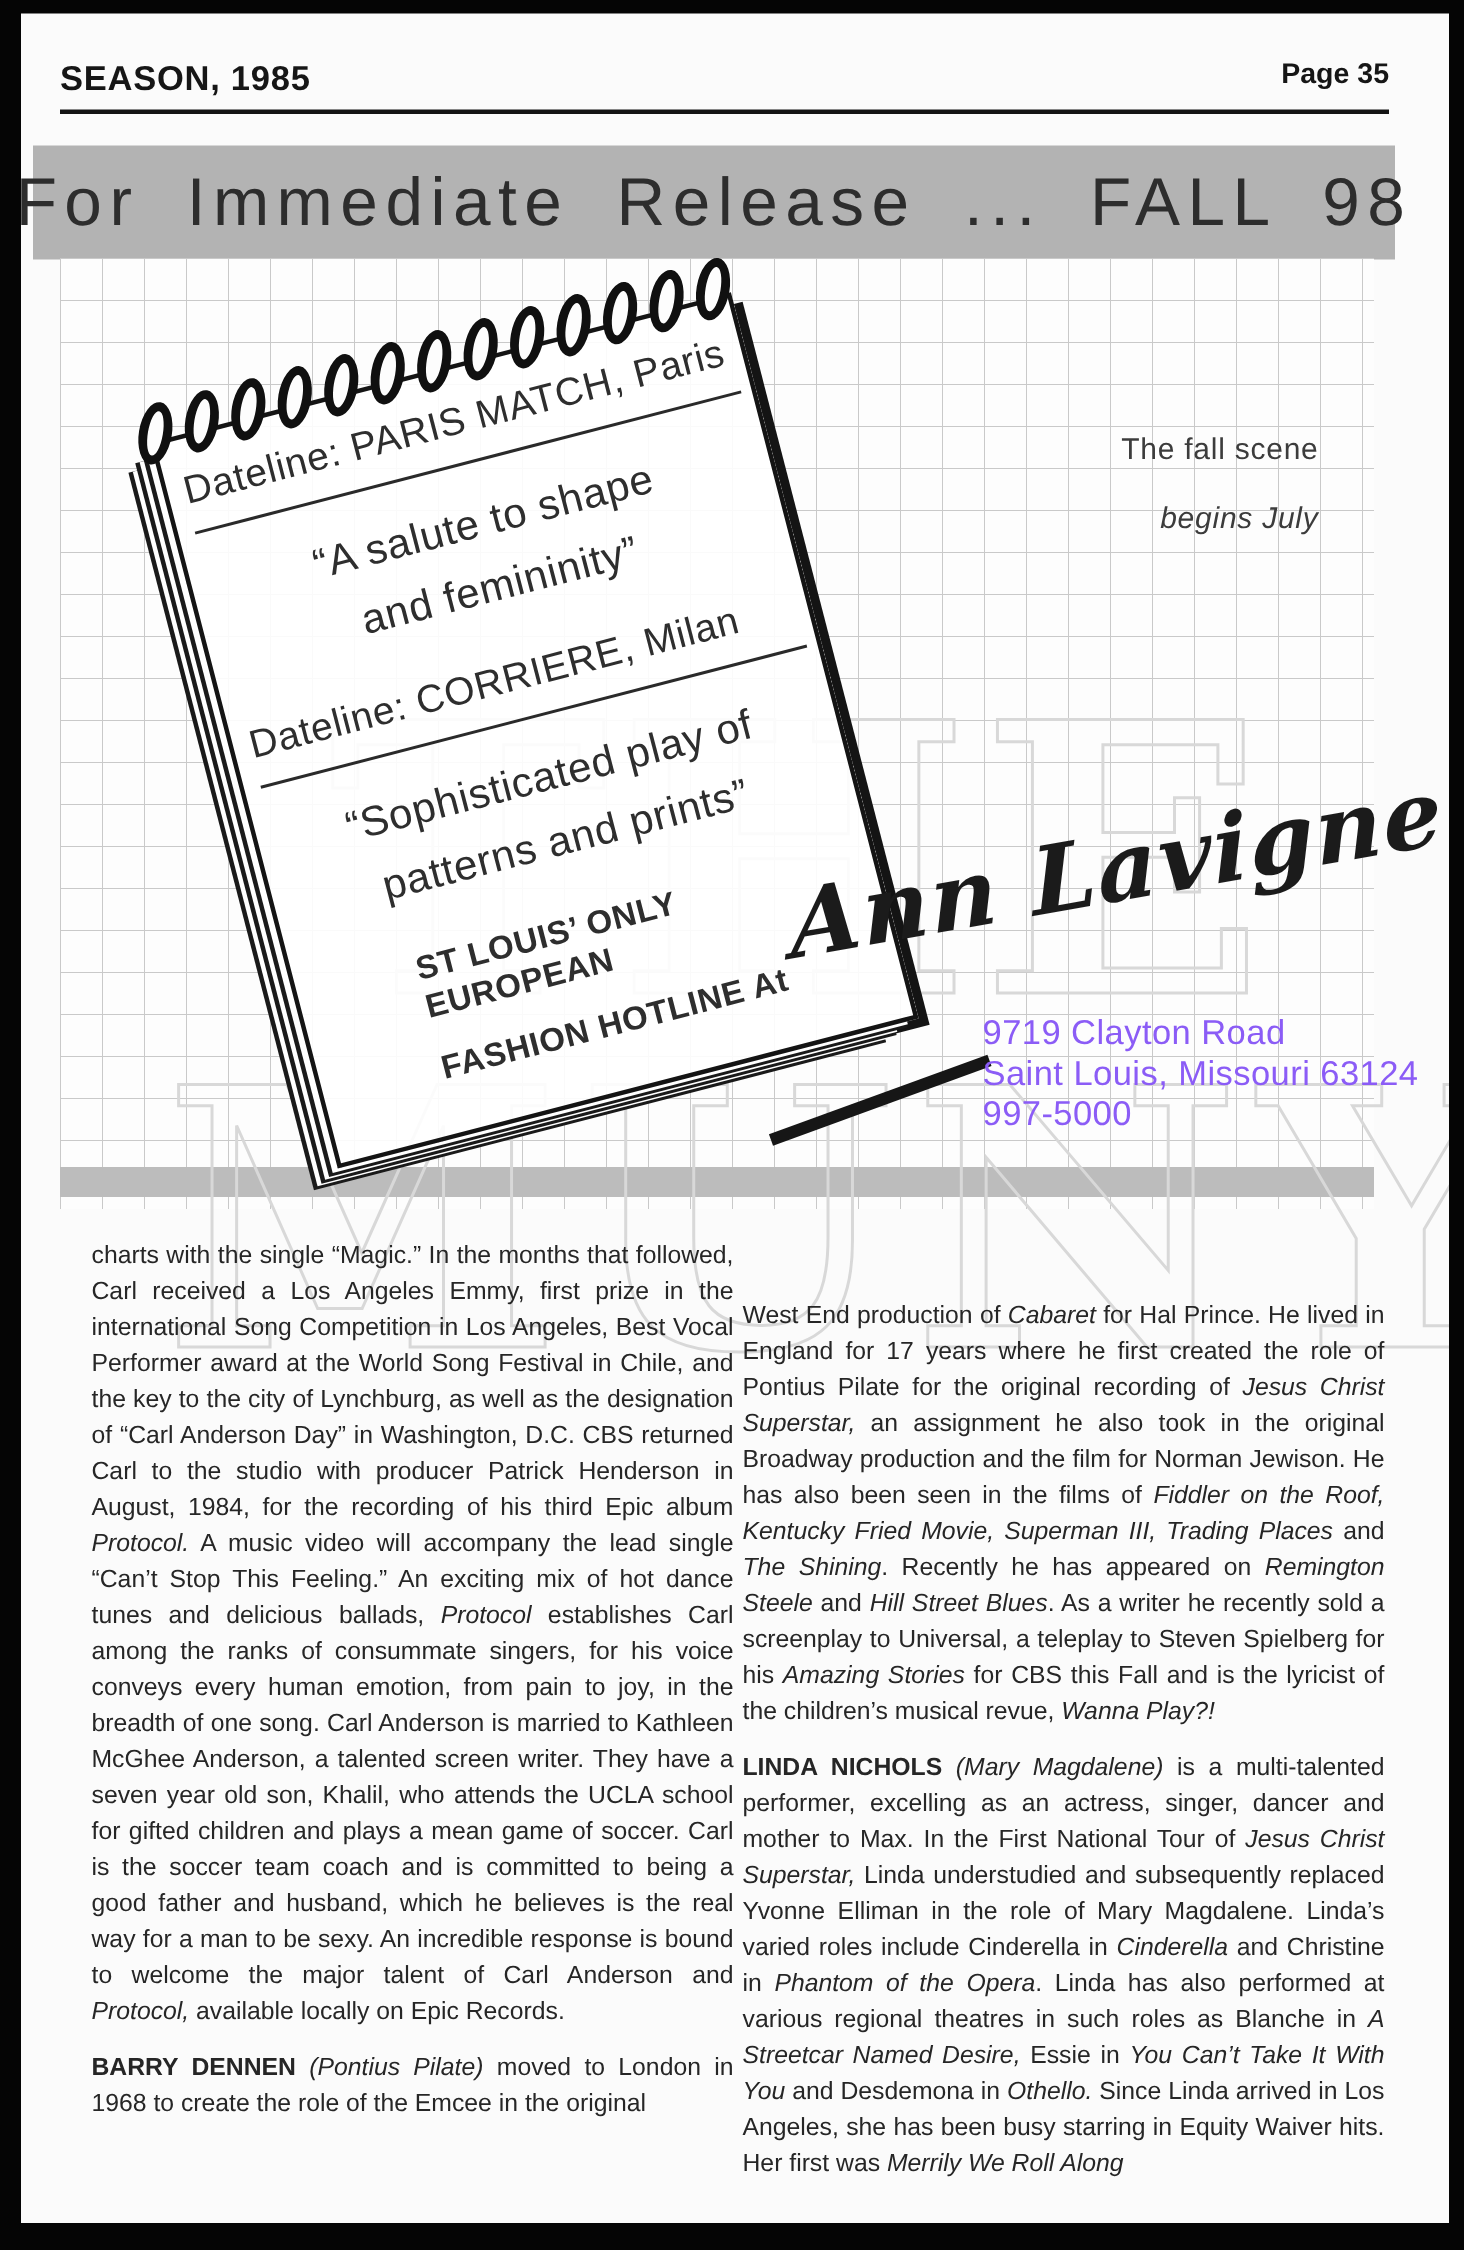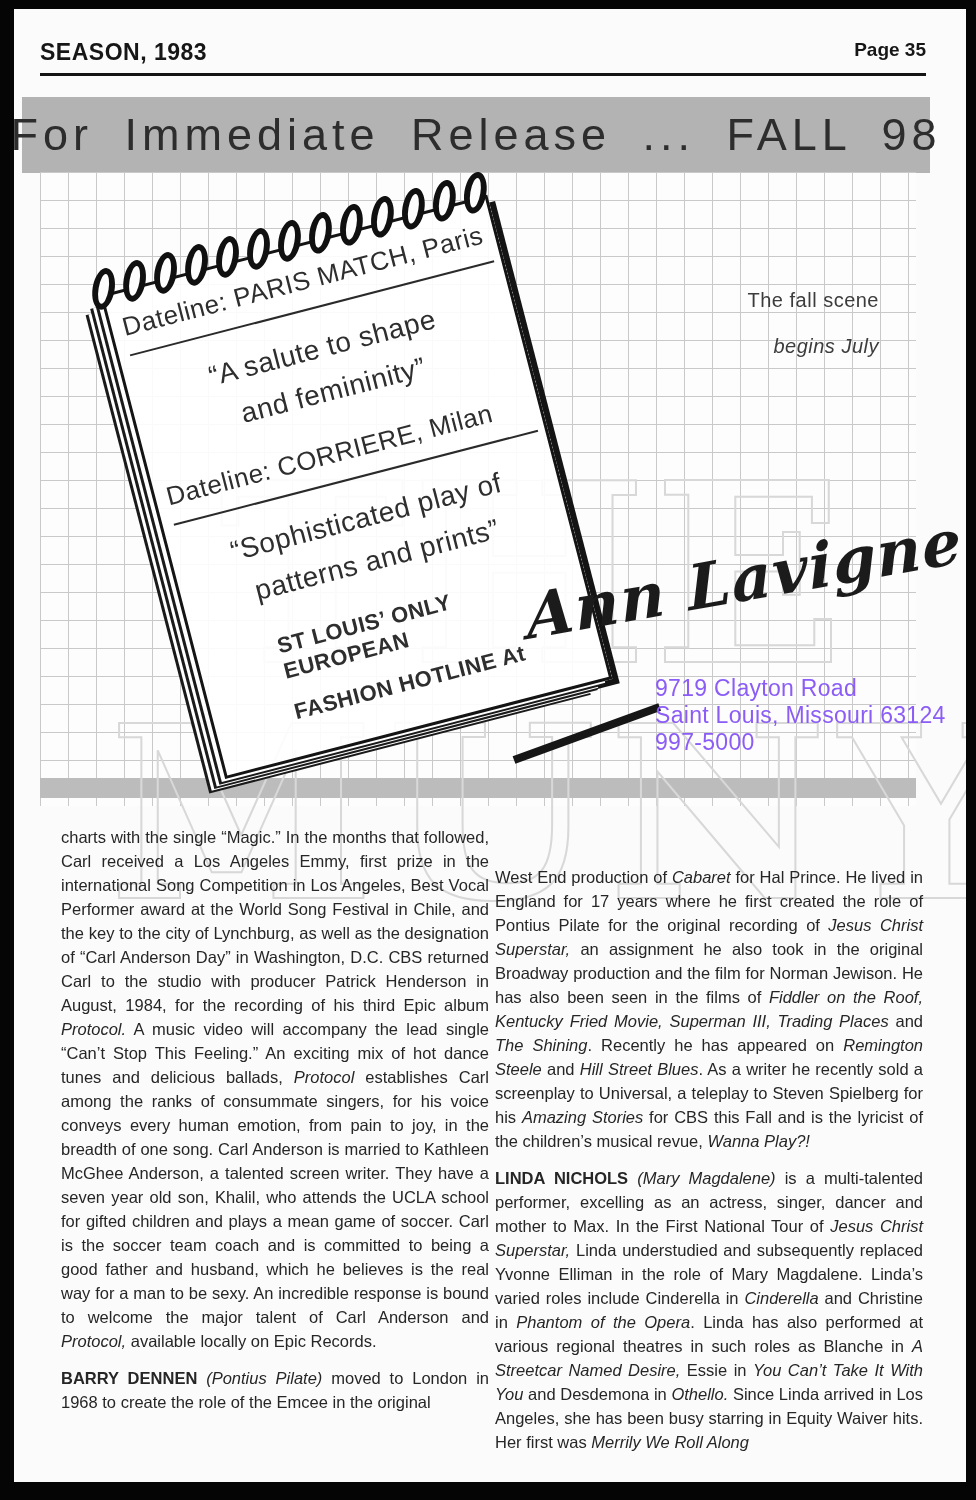--- a/index.html
+++ b/index.html
@@ -83,21 +83,21 @@
   .col-right{left:481px;margin-top:40px;}
   .para{margin:0 0 13px 0;}
   .sg-b{font-weight:bold;}
   .sg-i{font-style:italic;}
 </style>
 </head>
 <body>
 
 <div class="page">
 
-  <div class="hdr-left">SEASON, 1983</div>
+  <div class="hdr-left">SEASON, 1985</div>
   <div class="hdr-right">Page 35</div>
   <div class="hdr-rule"></div>
 
   <div class="banner">
     <span>For Immediate Release ... FALL 98</span>
   </div>
 
   <div class="grid">
     <div class="grid-band"></div>
   </div>

